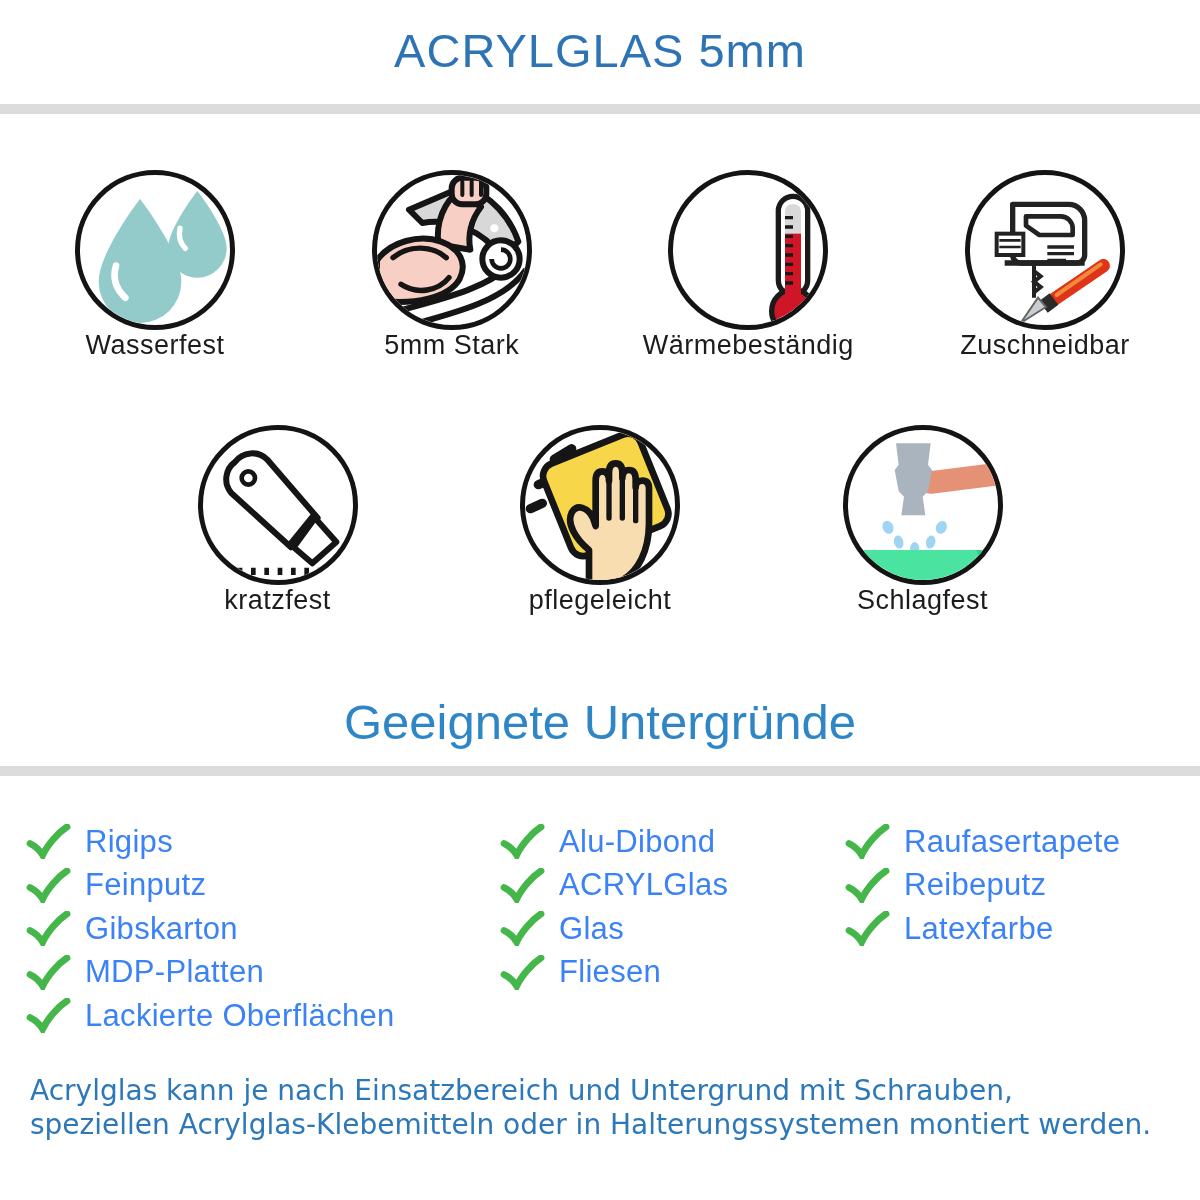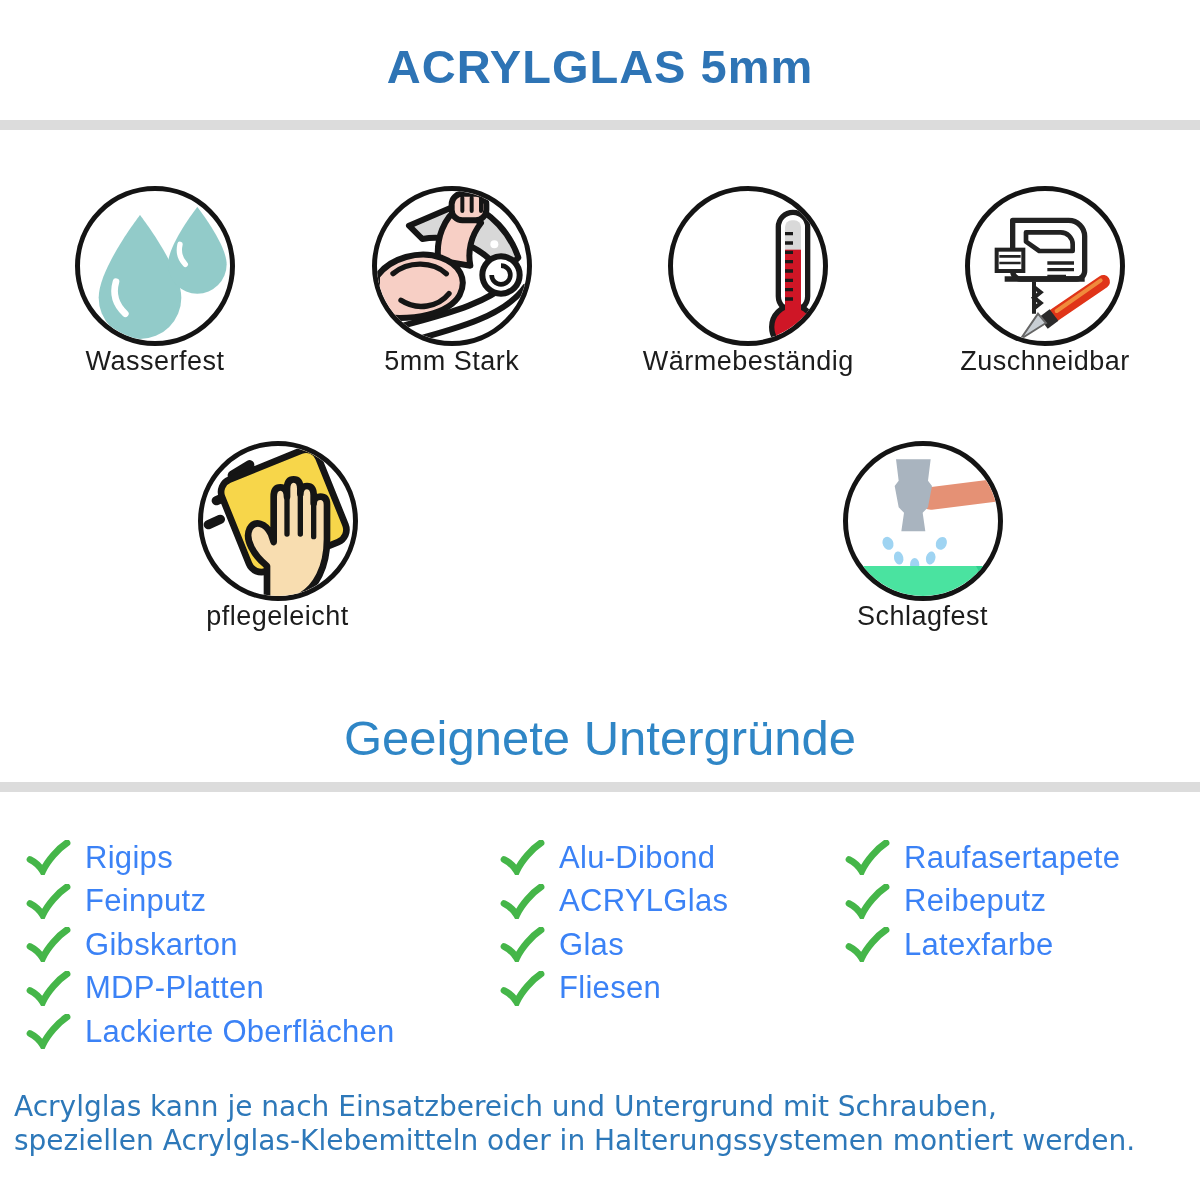--- a/index.html
+++ b/index.html
@@ -9,25 +9,24 @@
     font-family: "Liberation Sans", sans-serif;
     overflow: hidden;
   }
   .canvas { width: 1200px; height: 1200px; background: #fff; position: relative; }
 
   
   .page-title {
     padding-top: 24px;
     text-align: center;
     font-size: 47px;
-    font-weight: 700;
+    font-weight: 400;
     letter-spacing: 1px;
     color: #2e74b5;
     line-height: 54px;
-    margin-top: 16px;
   }
   .divider {
     margin-top: 26px;
     width: 1200px; height: 10px;
     background: #dcdcdc;
   }
 
   
   .feature-row { display: flex; }
   .feature-row.row1 { margin-top: 56px; padding: 0 10px; justify-content: space-between; }
@@ -79,21 +78,21 @@
   .substrate-label {
     font-size: 31px;
     color: #3b82f6;
     letter-spacing: 0.3px;
     white-space: nowrap;
   }
 
   
   .footer-text {
     margin-top: 36px;
-    padding-left: 14px;
+    padding-left: 30px;
     font-family: "DejaVu Sans", sans-serif;
     font-size: 28px;
     line-height: 34px;
     color: #2d78b9;
   }
   .footer-text span { display: block; }
 </style>
 </head>
 <body>
 
@@ -166,20 +165,32 @@
           <path d="M57,99 L38,111 L51,92 Z" fill="#c8ced4" stroke="#666" stroke-width="1.5"></path>
         </svg>
       </div>
       <div class="feature-label">Zuschneidbar</div>
     </div>
 
   </div>
 
   <div class="feature-row row2">
 
+    <div class="feature">
+      <div class="icon-circle">
+        <svg viewBox="0 0 120 120">
+          <path d="M24,24 a16,16 0 0 0 -3,23 L66,88 L86,66 L48,22 a16,16 0 0 0 -24,2 Z" fill="#fff" stroke="#151515" stroke-width="4.5" stroke-linejoin="round"></path>
+          <circle cx="34" cy="36" r="5" fill="#fff" stroke="#151515" stroke-width="3.5"></circle>
+          <path d="M68,88 L84,66 L100,84 L82,100 Z" fill="#fff" stroke="#151515" stroke-width="4.5" stroke-linejoin="round"></path>
+          <path d="M66,86 L84,64" stroke="#151515" stroke-width="6"></path>
+          <path d="M26,106 H96" stroke="#151515" stroke-width="5.5" stroke-dasharray="3.5 6.5"></path>
+        </svg>
+      </div>
+      <div class="feature-label">kratzfest</div>
+    </div>
 
     <div class="feature">
       <div class="icon-circle">
         <svg viewBox="0 0 120 120">
           <path d="M22,22 l13,-8 M10,41 l16,-7 M4,59 l9,-4" stroke="#151515" stroke-width="7" stroke-linecap="round"></path>
           <g transform="rotate(-22 60 50)">
             <rect x="22" y="12" width="78" height="74" rx="10" fill="#f7d64a" stroke="#151515" stroke-width="5"></rect>
           </g>
           <path d="M48,120 L48,90 C38,82 31,70 35,62 C39,55 47,58 51,66 L53,72 L53,38 Q53,31 58,31 Q63,31 63,38 L63,32 Q63,25 68,25 Q73,25 73,32 L73,36 Q73,30 78,30 Q83,30 83,37 L83,43 Q83,38 88,38 Q93,38 93,44 L93,70 C93,92 84,106 74,112 L74,120 Z" fill="#f8ddb0" stroke="#151515" stroke-width="5" stroke-linejoin="round"></path>
           <path d="M63,40 V66 M73,38 V66 M83,44 V68" stroke="#151515" stroke-width="4" stroke-linecap="round"></path>

